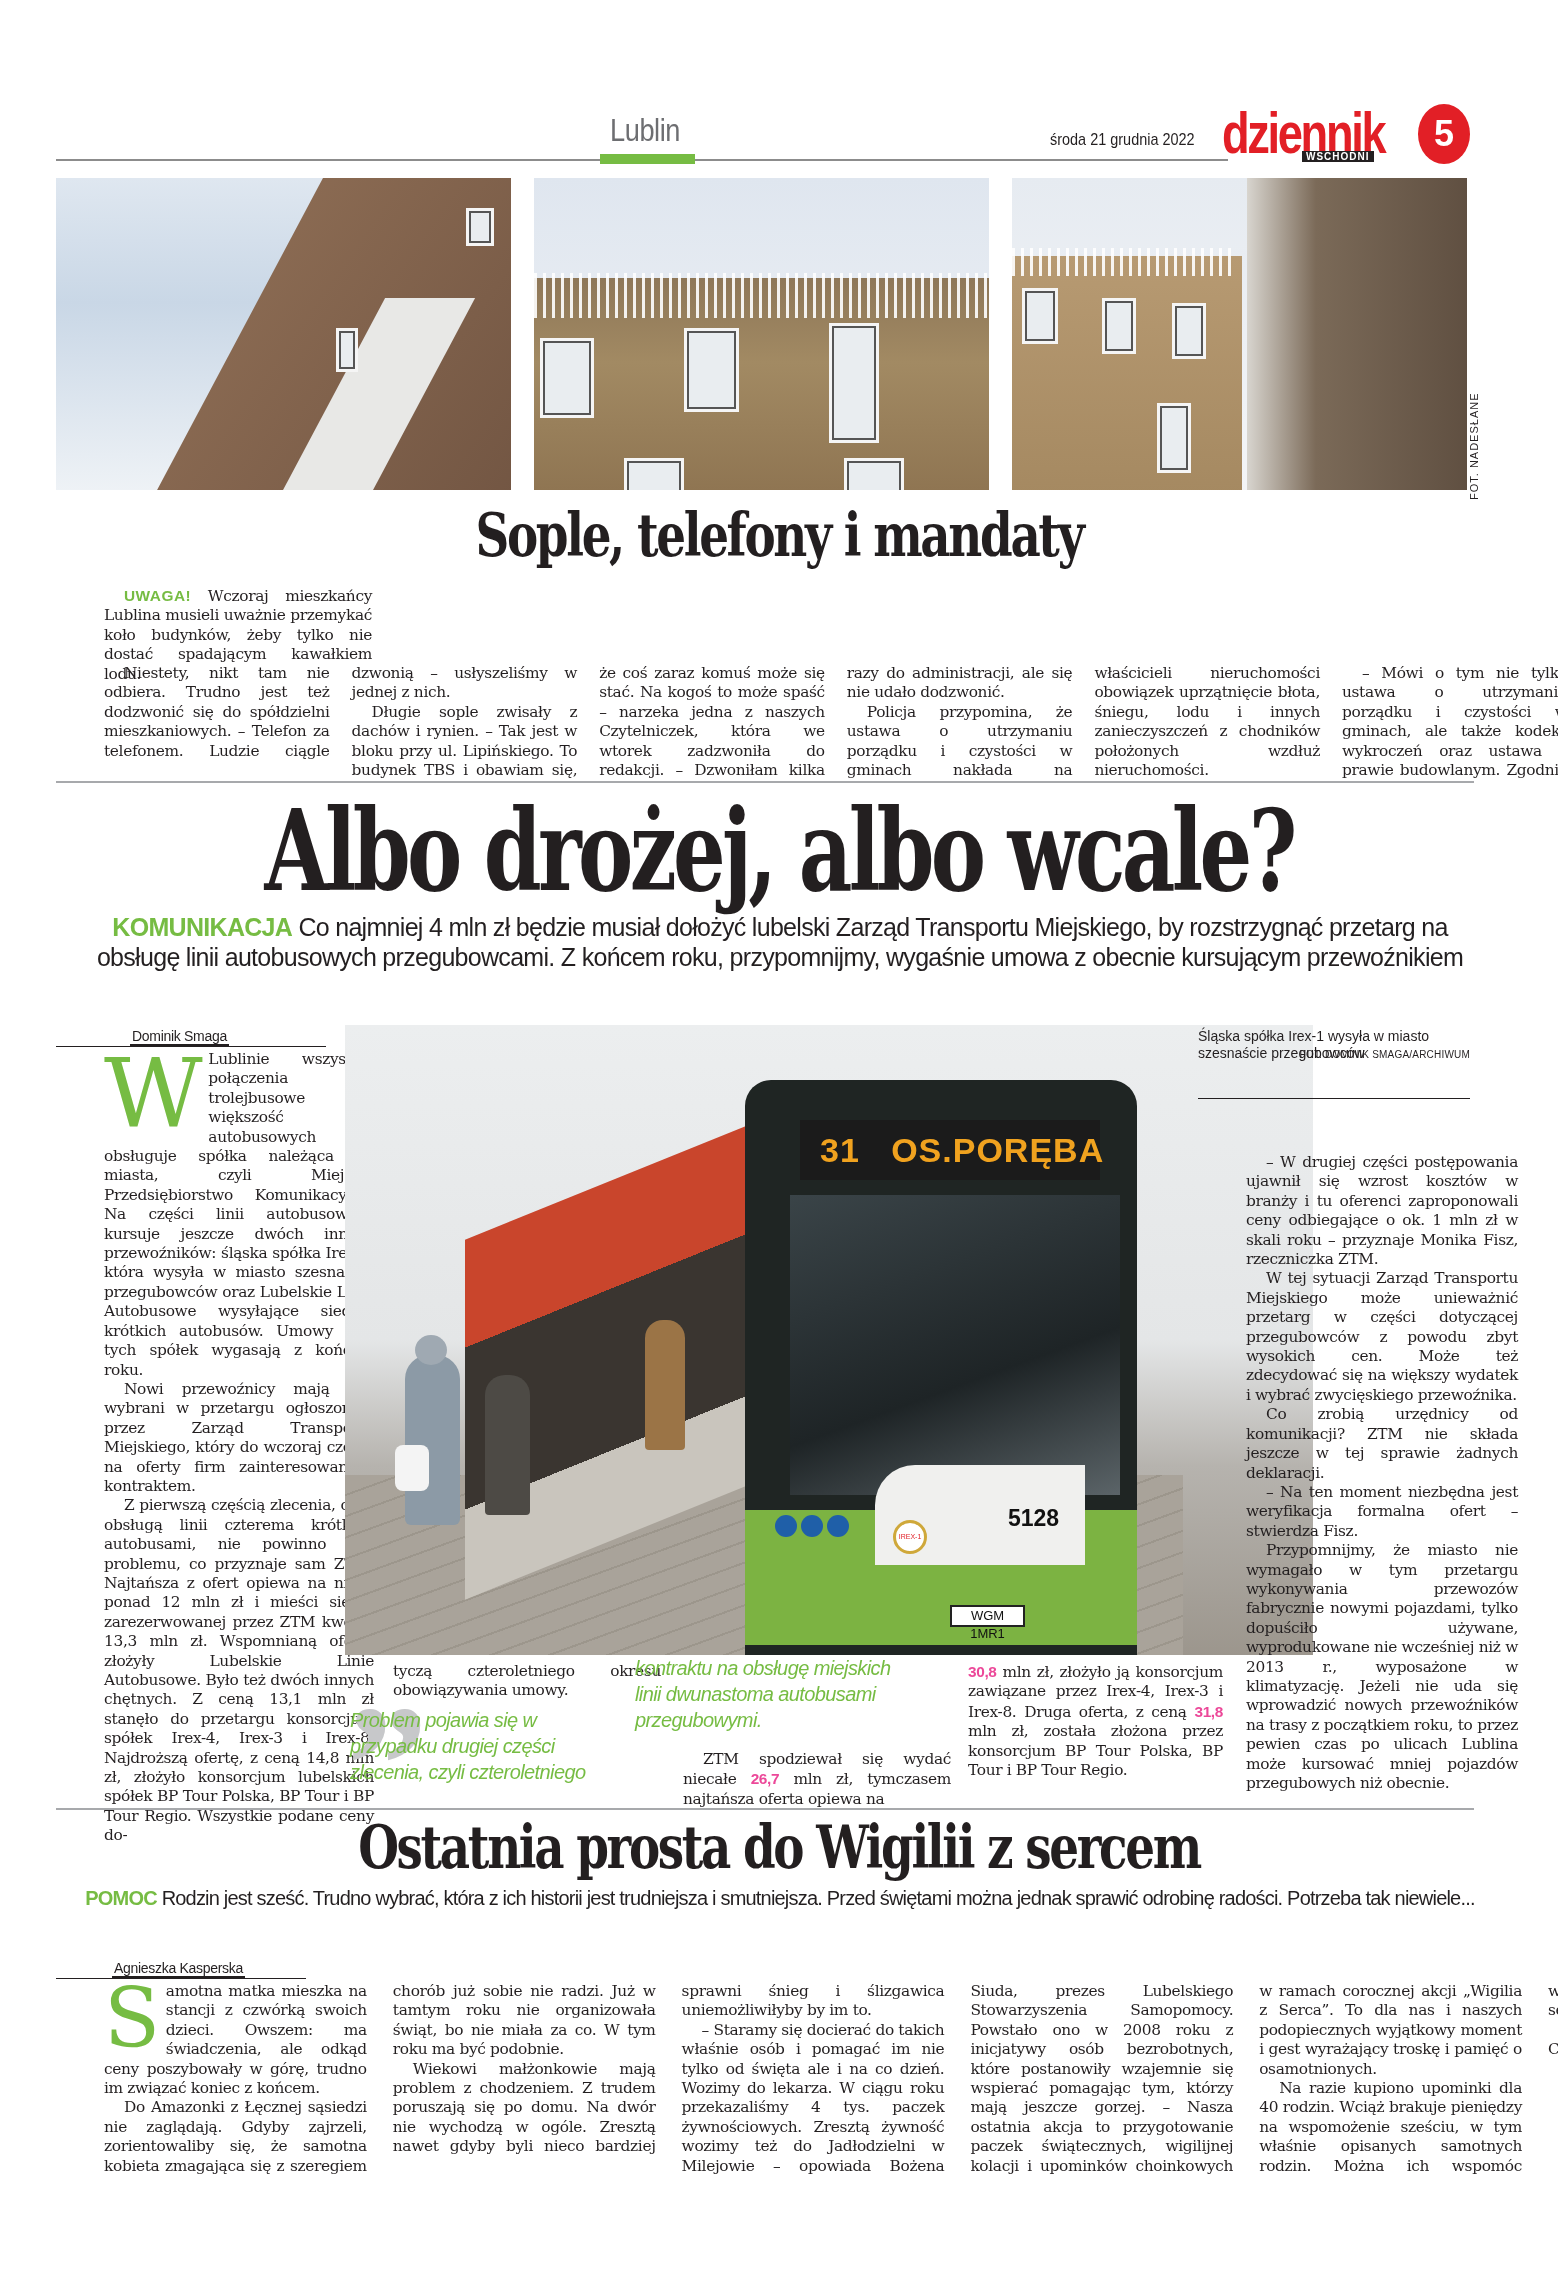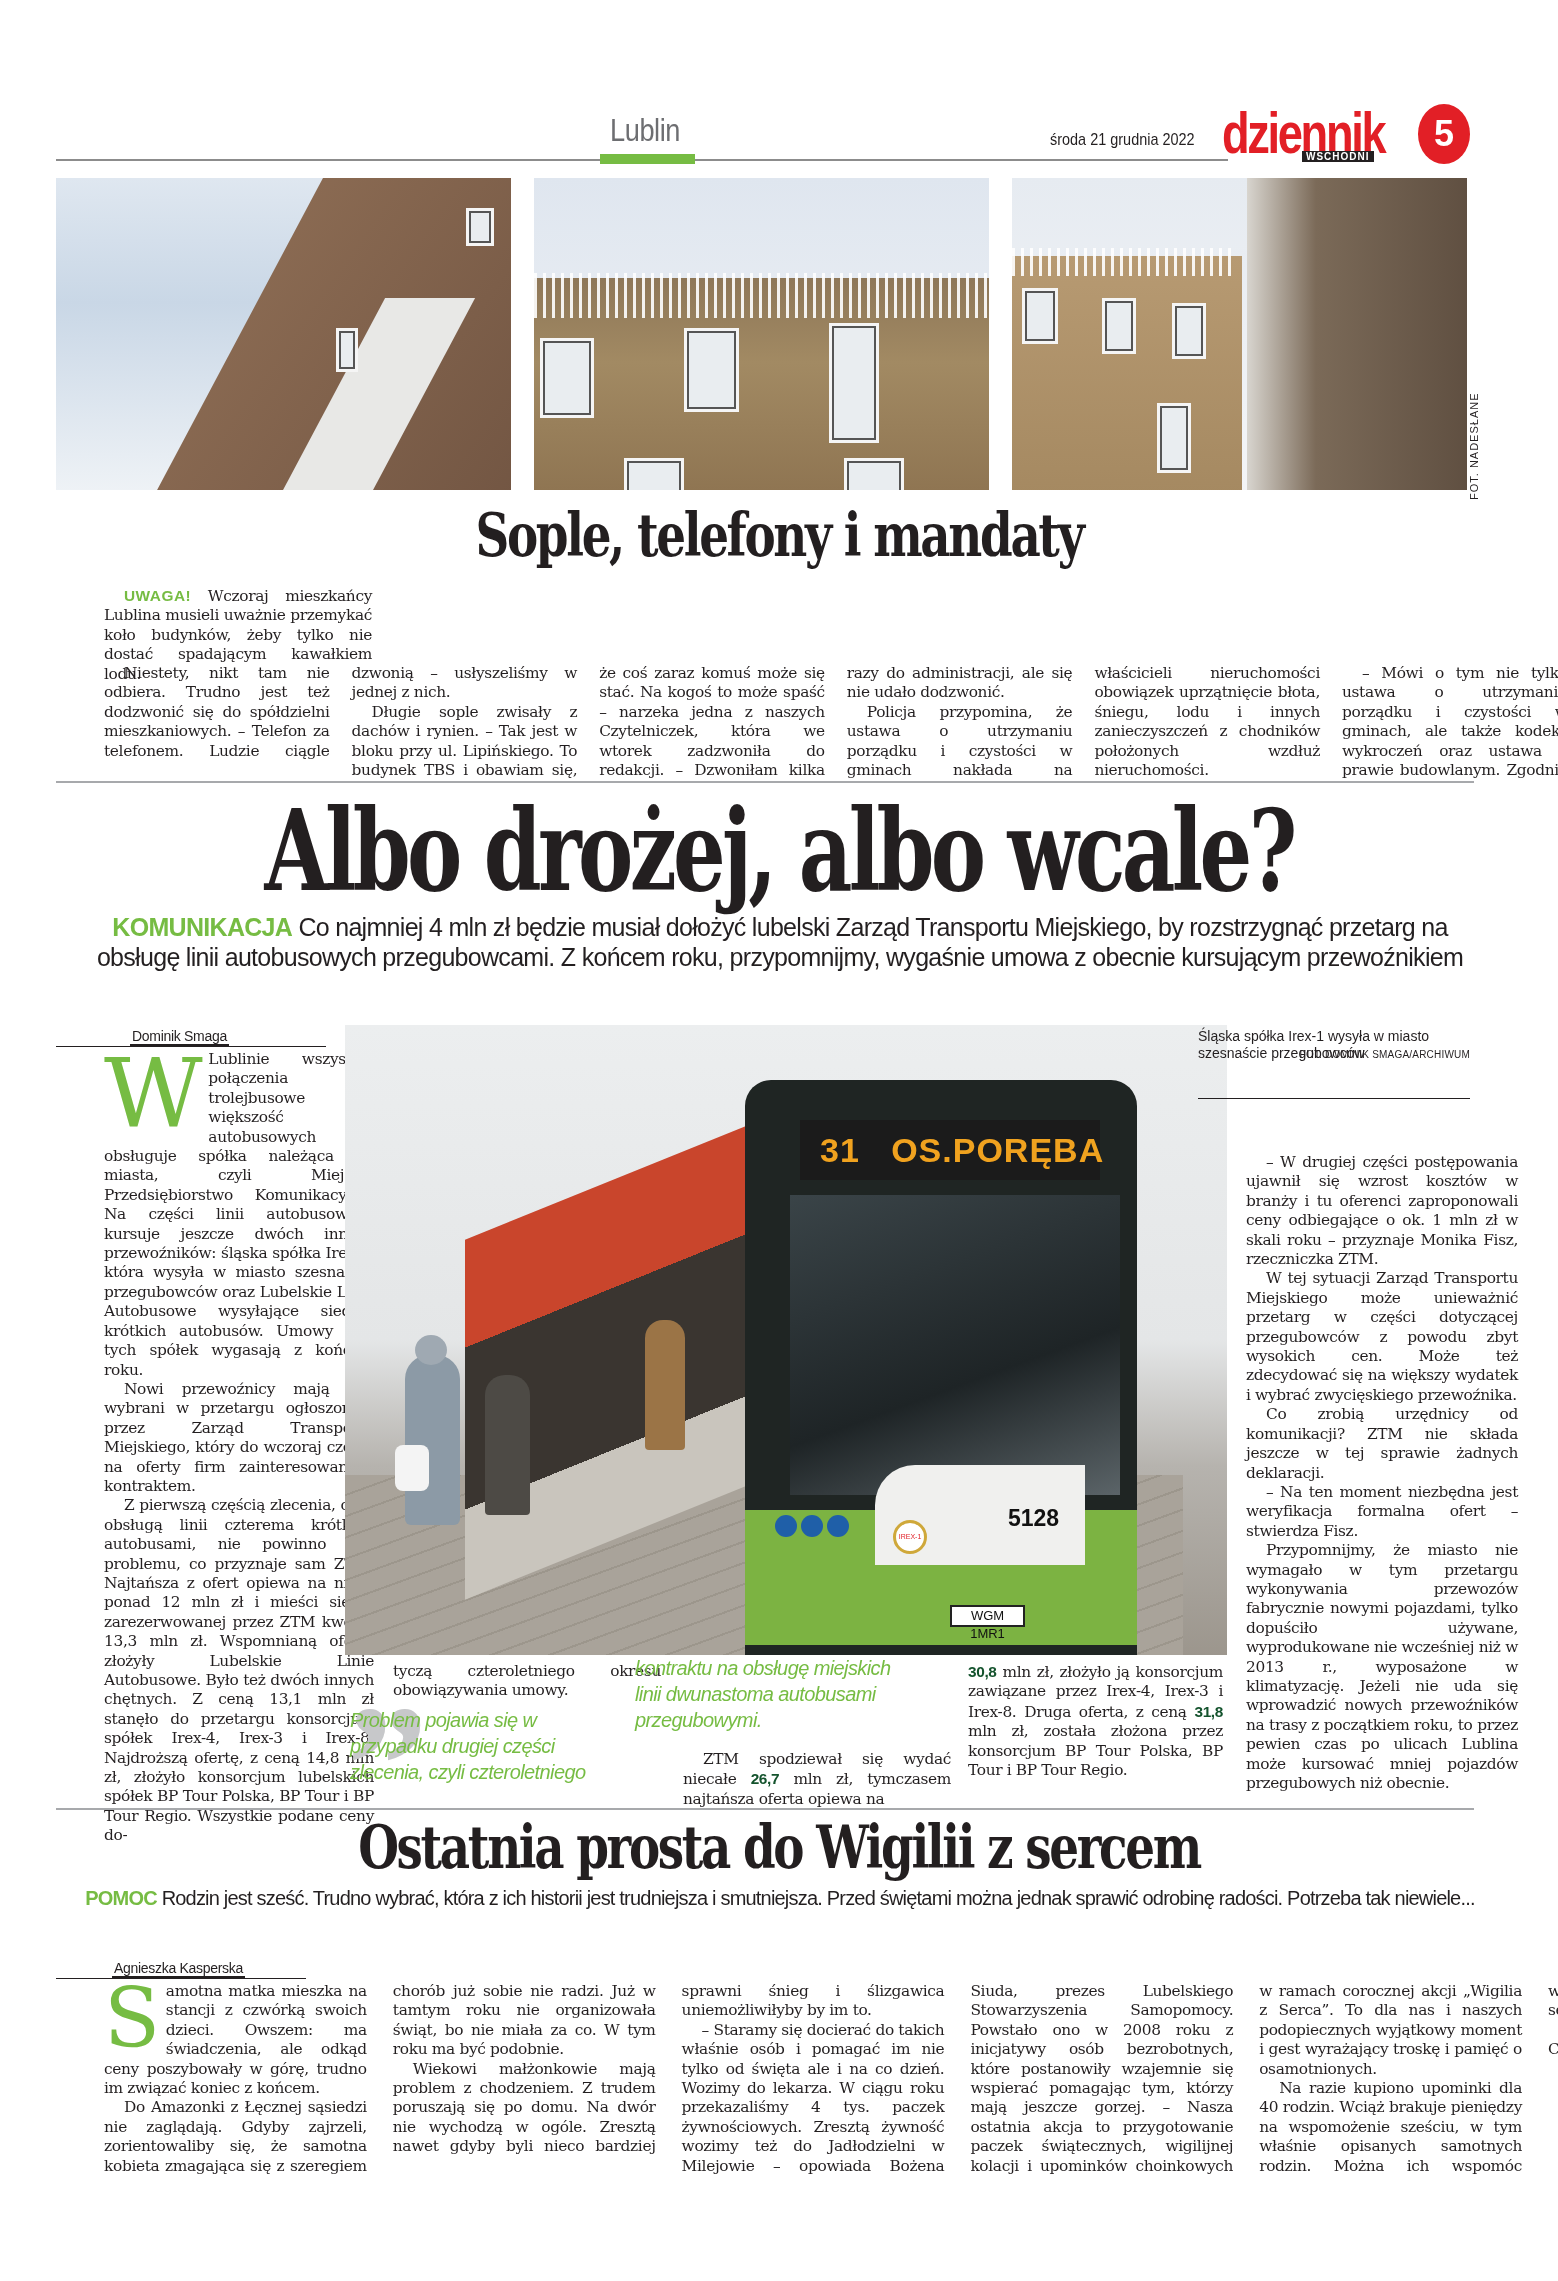--- a/index.html
+++ b/index.html
@@ -34,32 +34,32 @@
   .deck { position: absolute; text-align: center; font-family: "Liberation Sans", sans-serif; font-weight: 300; color: #231f20; }
   .deck .kicker { font-weight: 700; color: #76bc43; }
   .deck-2 { left: 95px; width: 1370px; top: 912px; font-size: 25px; line-height: 30px; letter-spacing: -0.7px; }
   .deck-3 { left: 55px; width: 1450px; top: 1886px; font-size: 20px; line-height: 25px; letter-spacing: -0.8px; }
 
   
   .col { position: absolute; font-family: "DejaVu Serif", serif; font-size: 15.4px; line-height: 19.4px; text-align: justify; hyphens: auto; color: #231f20; letter-spacing: -0.35px; margin-left: 48px; }
   .col p { text-indent: 20px; }
   .col p.noindent { text-indent: 0; }
   .kicker-inline { font-family: "Liberation Sans", sans-serif; font-weight: 700; color: #76bc43; letter-spacing: 0.5px; }
-  .green-num { font-family: "Liberation Sans", sans-serif; font-weight: 700; color: #14532d; }
+  .green-num { font-family: "Liberation Sans", sans-serif; font-weight: 700; color: #ec4899; }
 
   .rule { position: absolute; height: 2px; background: #a7a9ac; }
 
   .byline { position: absolute; font-family: "Liberation Sans", sans-serif; font-size: 14px; color: #231f20; letter-spacing: -0.3px; }
   .byline span { border-bottom: 3px solid #231f20; padding: 0 2px; }
   .byline-rule { position: absolute; height: 1px; background: #231f20; }
 
   .dropcap { float: left; font-family: "DejaVu Serif", serif; color: #76bc43; font-weight: 400; line-height: 0.8; margin-right: 6px; margin-top: 4px; }
 
   
-  .bus-photo { position: absolute; left: 345px; top: 1025px; width: 882px; height: 630px; overflow: hidden; background: #e7e9ea; }
+  .bus-photo { position: absolute; left: 345px; top: 1025px; width: 968px; height: 630px; overflow: hidden; background: #e7e9ea; }
 
   .caption { position: absolute; font-family: "Liberation Sans", sans-serif; font-size: 14px; line-height: 17px; color: #231f20; }
   .caption-credit { font-size: 10px; letter-spacing: 0.2px; }
 
   .pullquote { position: absolute; font-family: "Liberation Sans", sans-serif; font-style: italic; color: #76bc43; font-size: 20px; line-height: 26px; letter-spacing: -0.6px; }
   .quote-mark { position: absolute; font-family: "Liberation Serif", serif; font-weight: 700; font-style: italic; color: #c7c8ca; font-size: 170px; line-height: 1; }
 </style>
 </head>
 <body>
 

